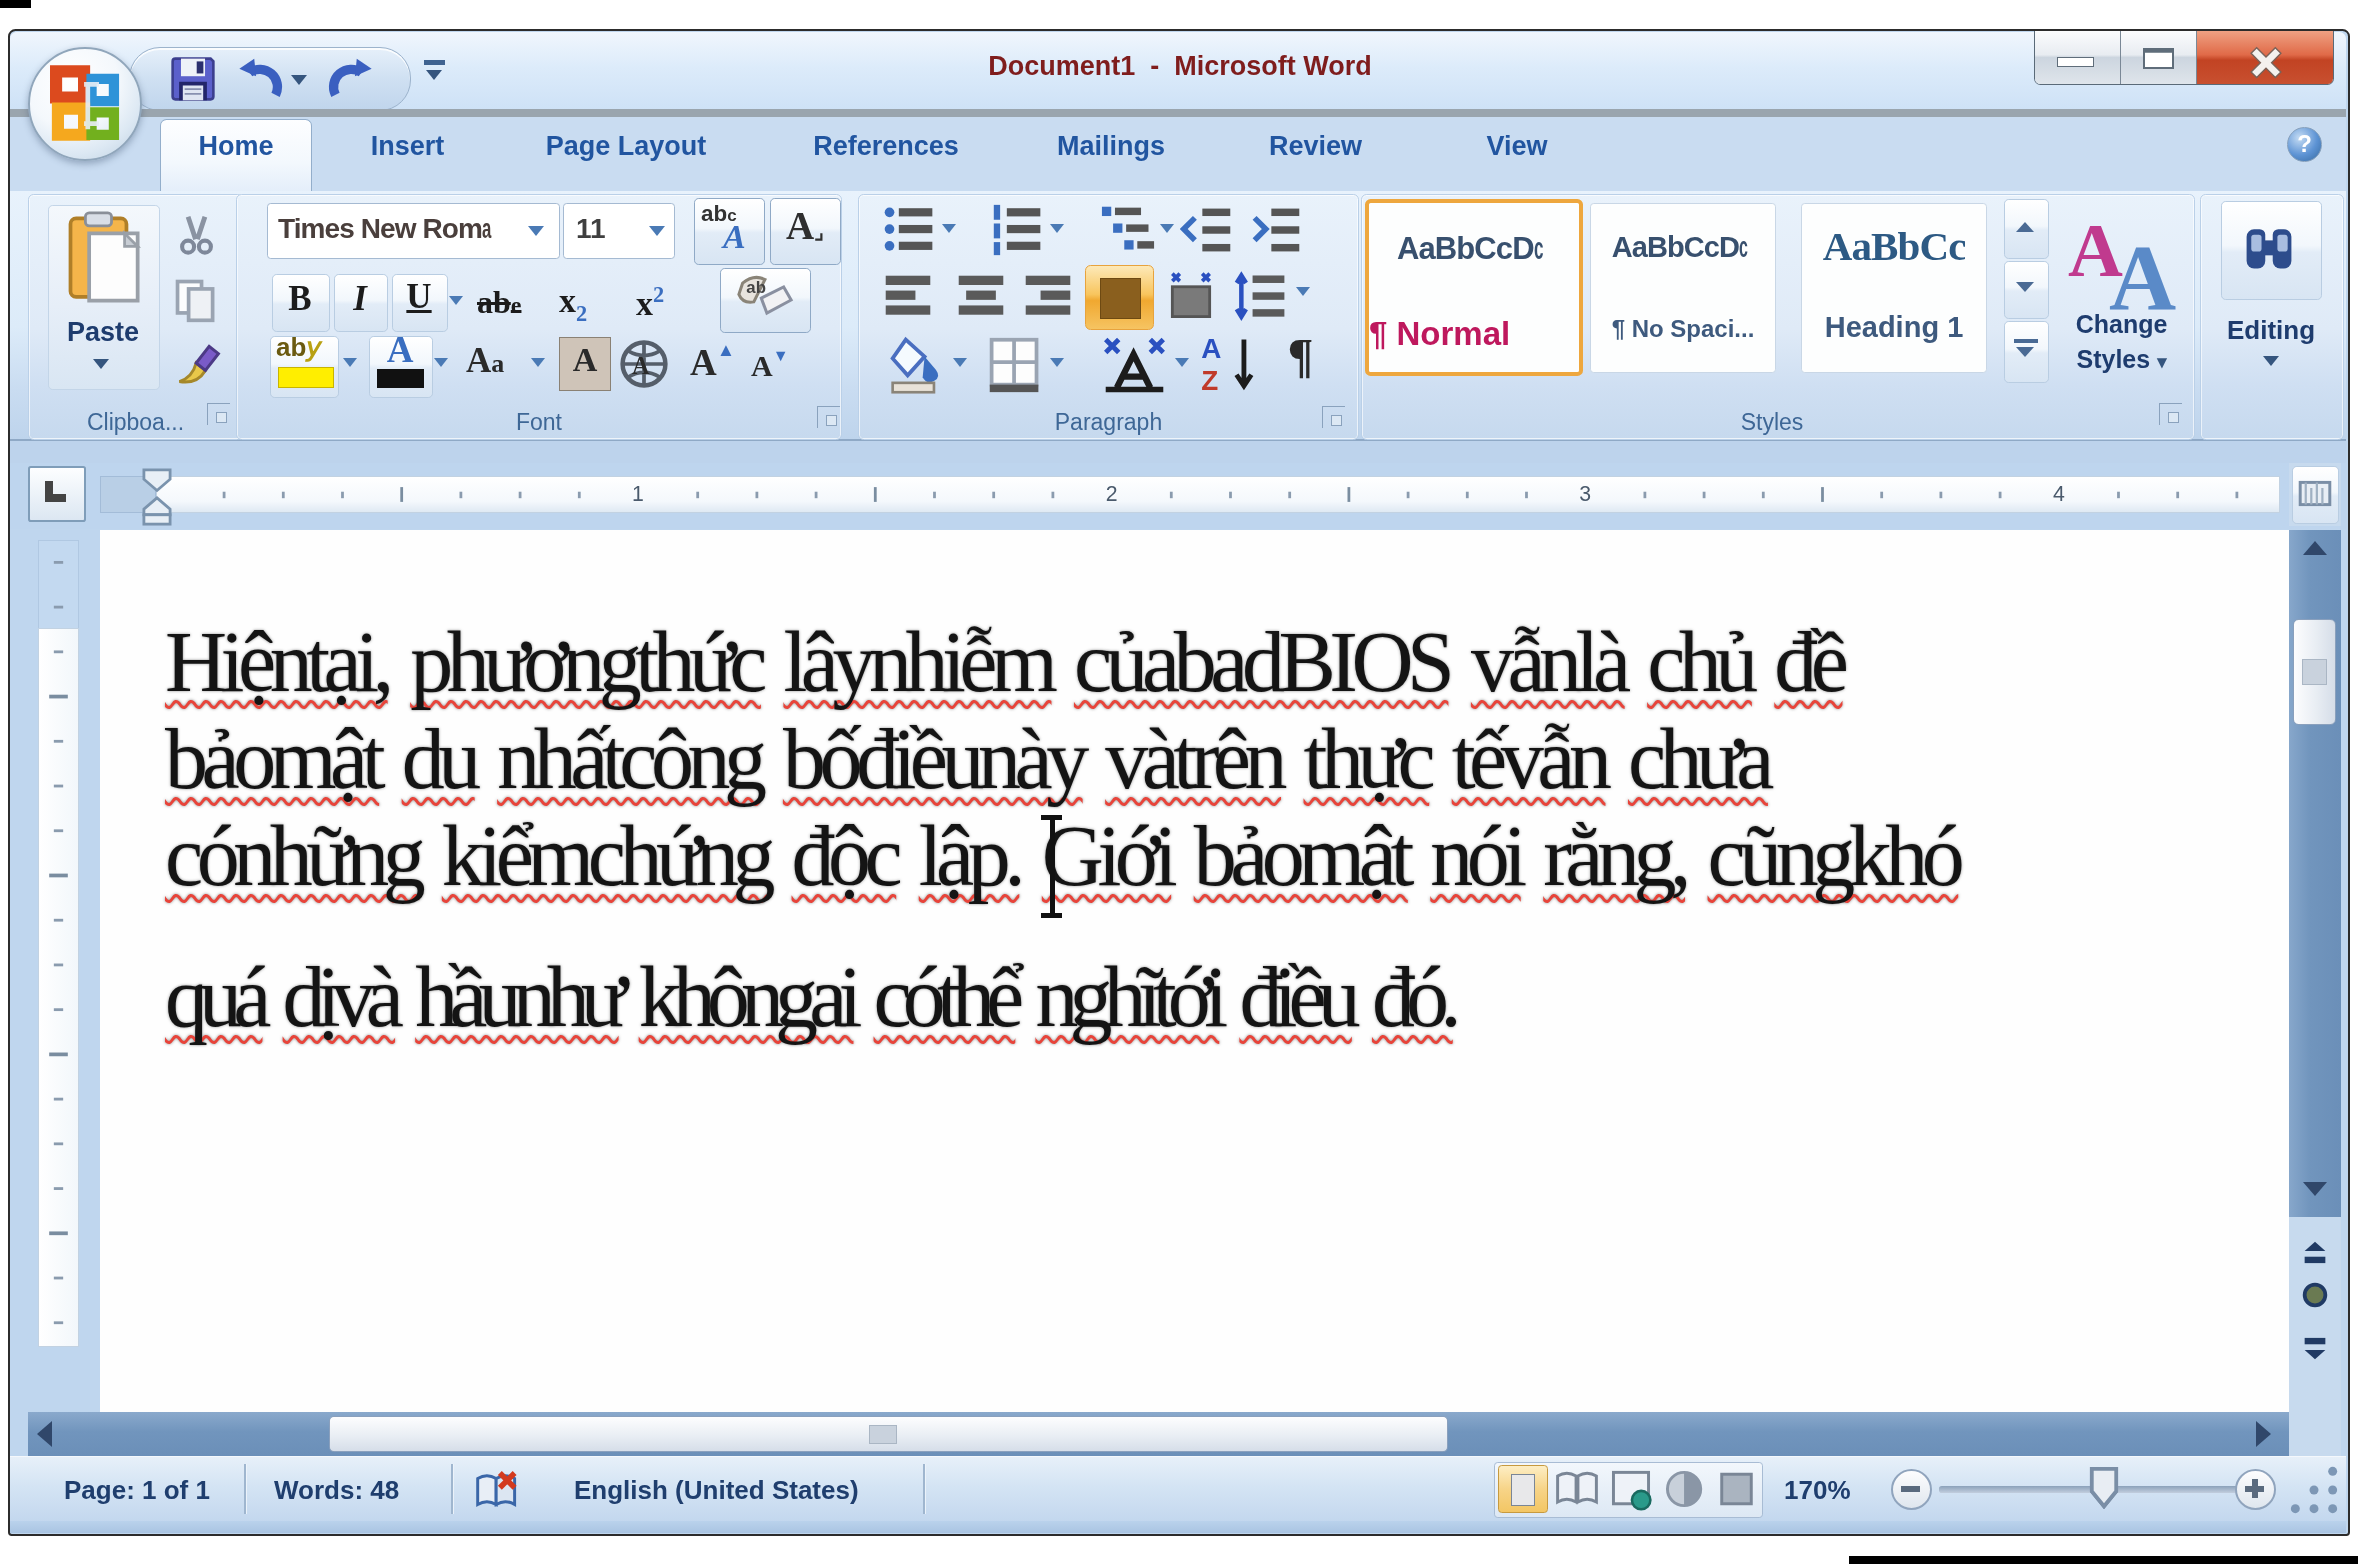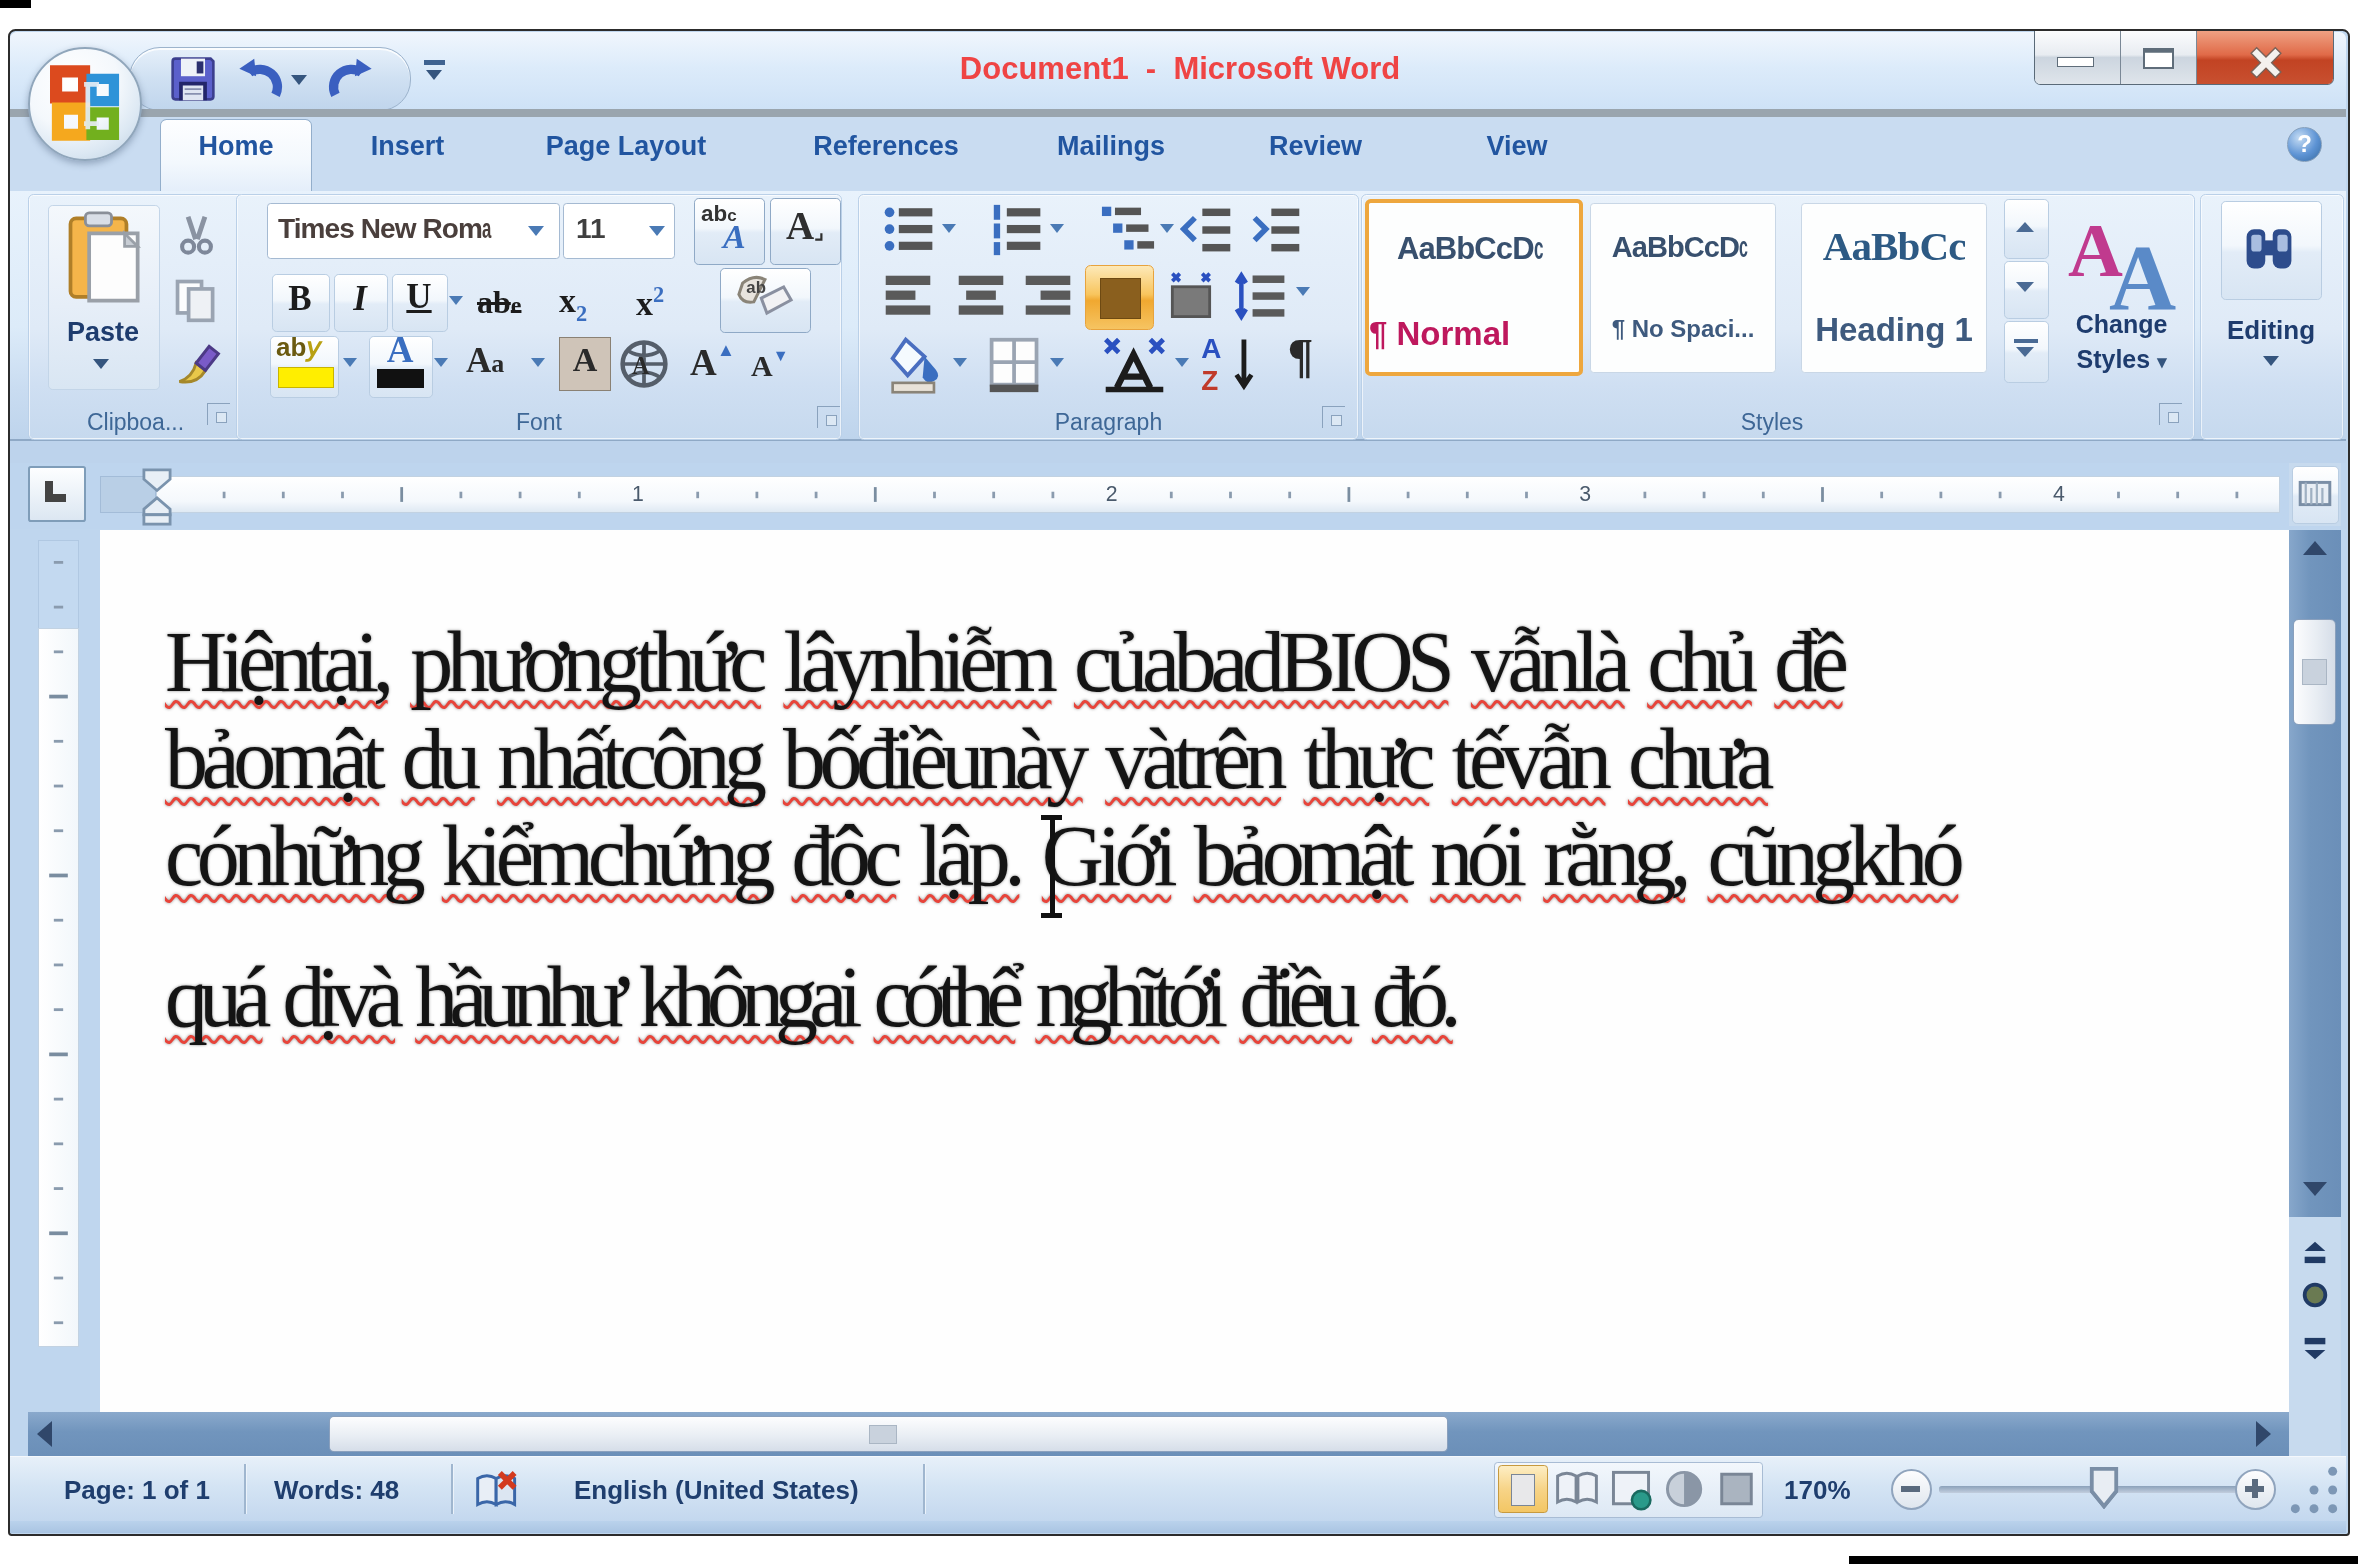--- a/index.html
+++ b/index.html
@@ -27,21 +27,21 @@
 <body>
 <div id="stage">
 
   <div class="abs" style="left:0;top:0;width:31px;height:7.5px;background:#000;"></div>
   <div class="abs" style="left:1849px;top:1556px;width:510px;height:8.4px;background:#000;"></div>
 
   <div class="abs" id="win"></div>
 
   <div class="abs" style="left:10.3px;top:32px;width:2336px;height:80px;border-radius:6.5px 6.5px 0 0;
     background:linear-gradient(#f0f6fd,#dcebfa 45%,#cde1f6);"></div>
-  <div class="abs" style="left:947px;top:51px;width:466px;font-size:31px;text-align:center;font-weight:bold;color:#ef4444;">Document1&nbsp; -&nbsp; Microsoft Word</div>
+  <div class="abs" style="left:947px;top:51px;width:466px;font-size:27px;text-align:center;font-weight:bold;color:#7f1d1d;">Document1&nbsp; -&nbsp; Microsoft Word</div>
 
   <div class="abs" style="left:2034px;top:31px;width:300px;height:54px;border:1.9px solid #5a6a78;border-top:none;border-radius:0 0 6.5px 6.5px;overflow:hidden;box-sizing:border-box;">
     <div style="position:absolute;left:0;top:0;width:86px;height:100%;background:linear-gradient(#fbfcfd,#e8ecf1 45%,#ccd5df 50%,#dfe5eb);border-right:1.9px solid #7a8896;box-sizing:border-box;">
       <div style="position:absolute;left:22.4px;top:26px;width:37px;height:10.3px;background:#fff;border:1.9px solid #5f6d7a;box-sizing:border-box;"></div>
     </div>
     <div style="position:absolute;left:86px;top:0;width:76px;height:100%;background:linear-gradient(#fbfcfd,#e8ecf1 45%,#ccd5df 50%,#dfe5eb);border-right:1.9px solid #7a8896;box-sizing:border-box;">
       <div style="position:absolute;left:22.4px;top:17px;width:31px;height:21.4px;background:#fff;border:2.8px solid #5f6d7a;box-sizing:border-box;box-shadow:inset 0 2.8px 0 #5f6d7a;"></div>
     </div>
     <div style="position:absolute;left:162px;top:0;width:138px;height:100%;background:linear-gradient(#efa183,#e06a48 45%,#c24323 55%,#c85030);">
       <svg width="138" height="54" viewBox="0 0 148 58">
@@ -290,21 +290,21 @@
   <div class="abs" style="left:1365px;top:199px;width:218px;height:177px;border-radius:5.6px;border:4.7px solid #eea73e;background:#fdfefe;box-sizing:border-box;"></div>
   <div class="abs" style="left:1369px;top:231px;width:209px;text-align:center;font-size:31px;font-weight:bold;color:#38506e;font-family:'Liberation Sans',sans-serif;letter-spacing:-0.9px;">AaBbCcD<span style="display:inline-block;transform:scaleX(.55);transform-origin:left;">c</span></div>
   <div class="abs" style="left:1369px;top:315px;width:209px;text-align:left;font-size:33px;font-weight:bold;color:#be185d;">¶ Normal</div>
 
   <div class="abs" style="left:1590px;top:203px;width:186px;height:170px;border-radius:3.7px;border:1.9px solid #c9d7e6;background:#fdfefe;box-sizing:border-box;"></div>
   <div class="abs" style="left:1590px;top:231px;width:186px;text-align:center;font-size:29px;font-weight:bold;color:#38506e;letter-spacing:-0.9px;">AaBbCcD<span style="display:inline-block;transform:scaleX(.55);transform-origin:left;">c</span></div>
   <div class="abs" style="left:1590px;top:315px;width:186px;text-align:center;font-size:24px;font-weight:bold;color:#3e5a7e;">¶ No Spaci...</div>
 
   <div class="abs" style="left:1801px;top:203px;width:186px;height:170px;border-radius:3.7px;border:1.9px solid #c9d7e6;background:#fdfefe;box-sizing:border-box;"></div>
   <div class="abs" style="left:1801px;top:222px;width:186px;text-align:center;font-size:41px;font-weight:bold;color:#2d5a84;font-family:'Liberation Serif',serif;letter-spacing:-0.9px;">AaBbC<span style="display:inline-block;width:17px;overflow:hidden;vertical-align:bottom;">c</span></div>
-  <div class="abs" style="left:1801px;top:311px;width:186px;text-align:center;font-size:33px;font-weight:bold;color:#3e5a7e;">Heading 1</div>
+  <div class="abs" style="left:1801px;top:311px;width:186px;text-align:center;font-size:29px;font-weight:bold;color:#3e5a7e;">Heading 1</div>
 
   <div class="btn" style="left:2004px;top:199px;width:43px;height:58px;"></div>
   <div class="abs" style="left:2016px;top:222px;width:0;height:0;border-left:9.3px solid transparent;border-right:9.3px solid transparent;border-bottom:10.3px solid #4a6a94;"></div>
   <div class="btn" style="left:2004px;top:261px;width:43px;height:56px;"></div>
   <div class="abs" style="left:2016px;top:282px;width:0;height:0;border-left:9.3px solid transparent;border-right:9.3px solid transparent;border-top:10.3px solid #4a6a94;"></div>
   <div class="btn" style="left:2004px;top:321px;width:43px;height:60px;"></div>
   <div class="abs" style="left:2014px;top:339px;width:24px;height:3.7px;background:#4a6a94;"></div>
   <div class="abs" style="left:2016px;top:347px;width:0;height:0;border-left:9.3px solid transparent;border-right:9.3px solid transparent;border-top:10.3px solid #4a6a94;"></div>
 
   <div class="abs" style="left:2068px;top:207px;font-size:76px;font-weight:bold;color:#c03a8e;font-family:'Liberation Serif',serif;">A</div>

